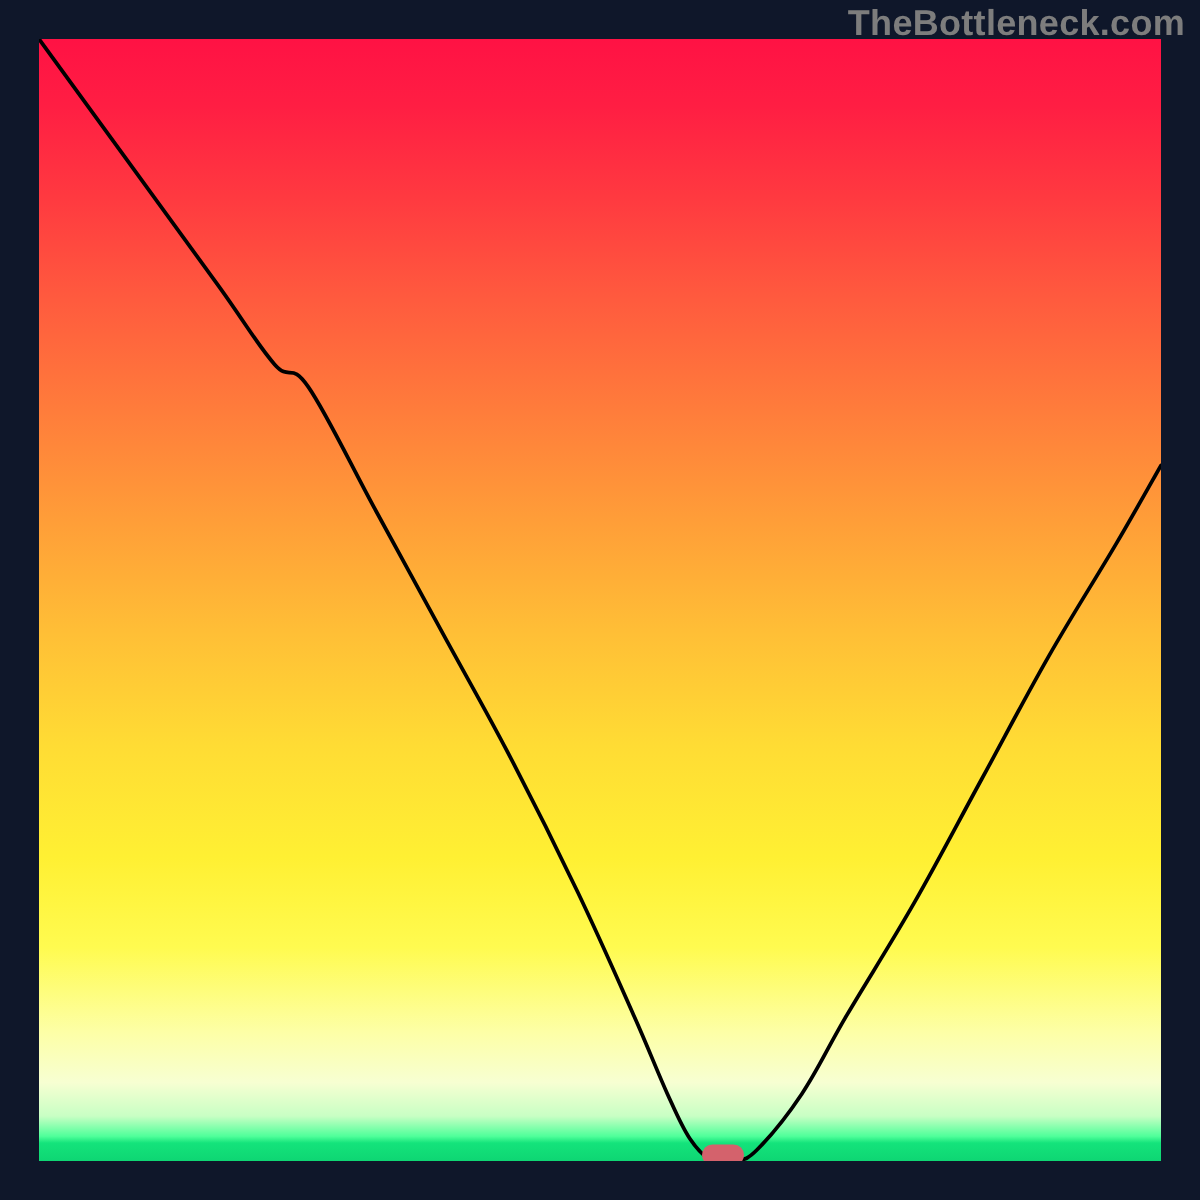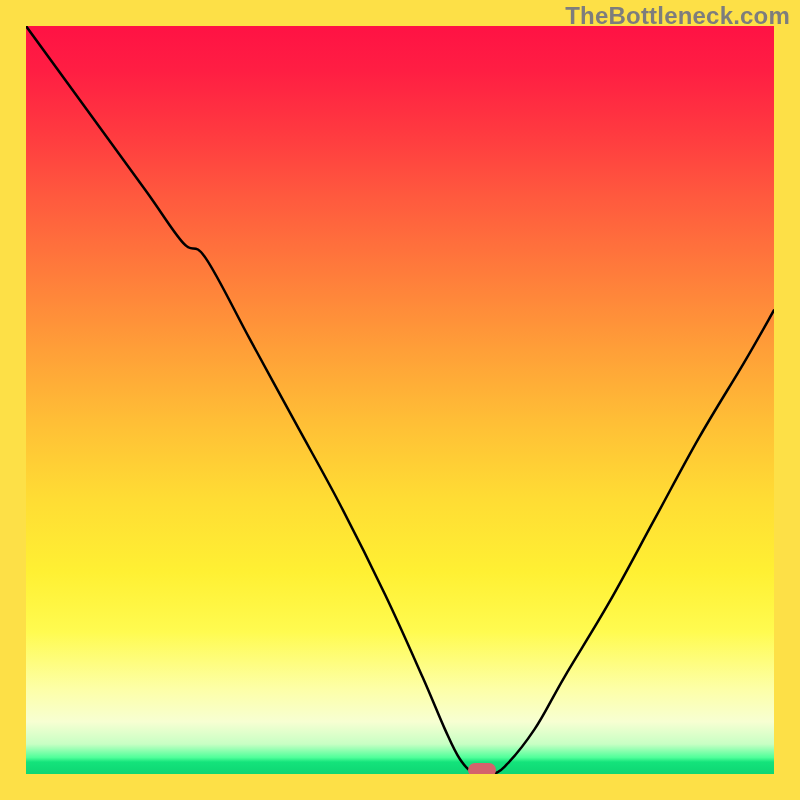--- a/index.html
+++ b/index.html
@@ -8,21 +8,21 @@
     width: 800px;
     height: 800px;
     overflow: hidden;
     background: #000;
     font-family: Arial, Helvetica, sans-serif;
   }
   .frame {
     position: relative;
     width: 800px;
     height: 800px;
-    background: #fde047;
+    background: #0f172a;
   }
   .watermark {
     position: absolute;
     top: 2px;
     right: 10px;
     color: #7d7d7d;
     font-size: 24px;
     font-weight: 600;
     letter-spacing: 0.2px;
     z-index: 4;

